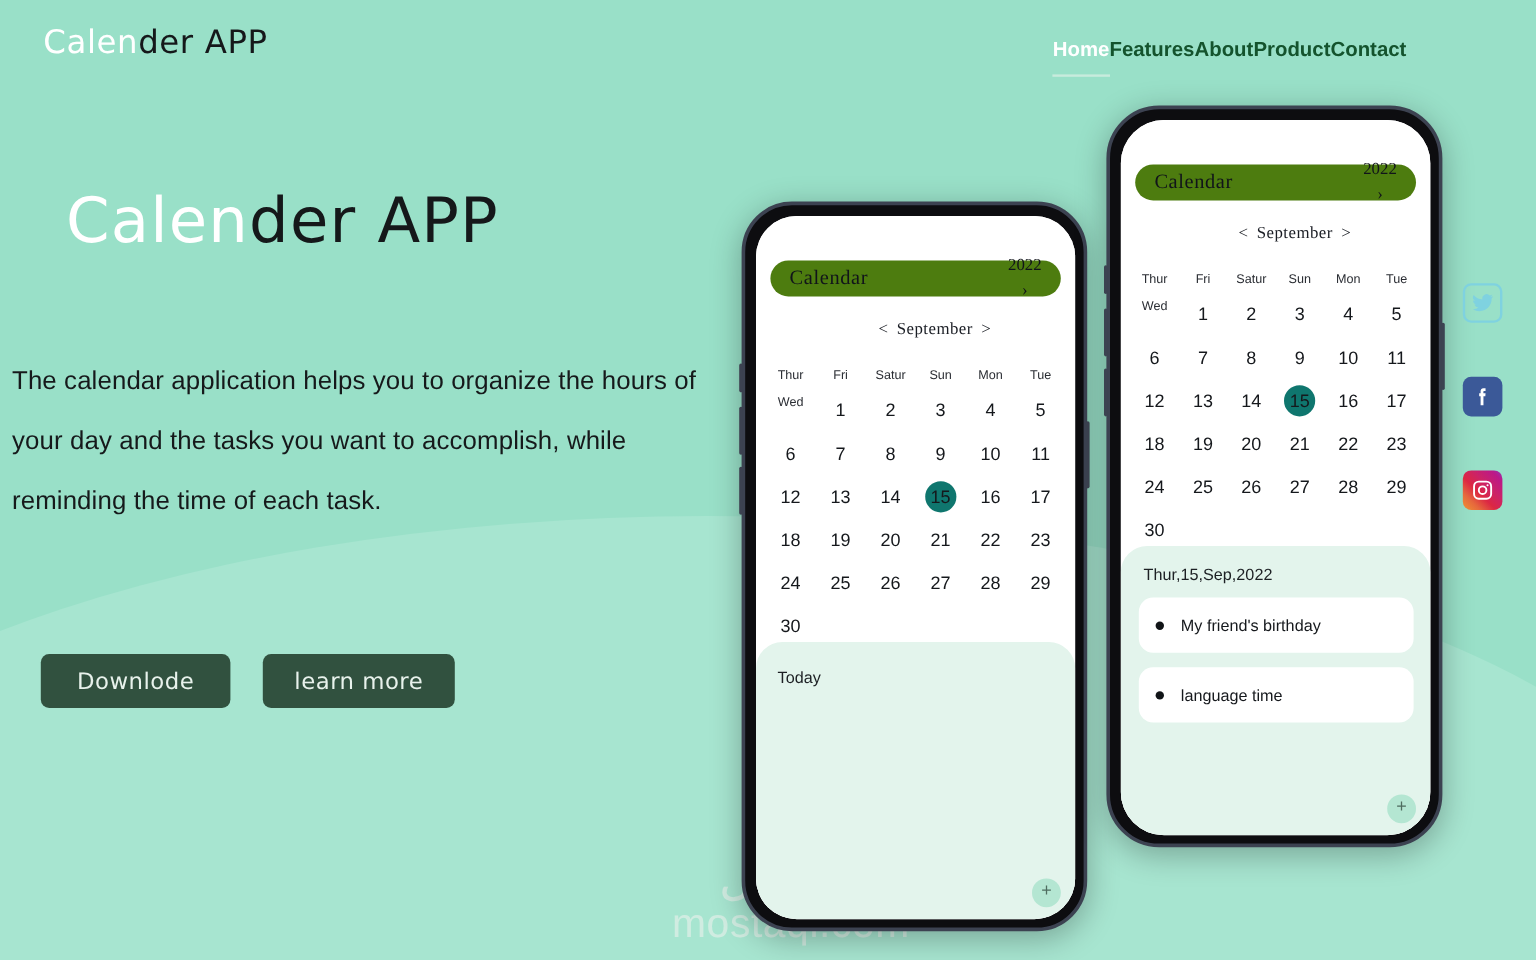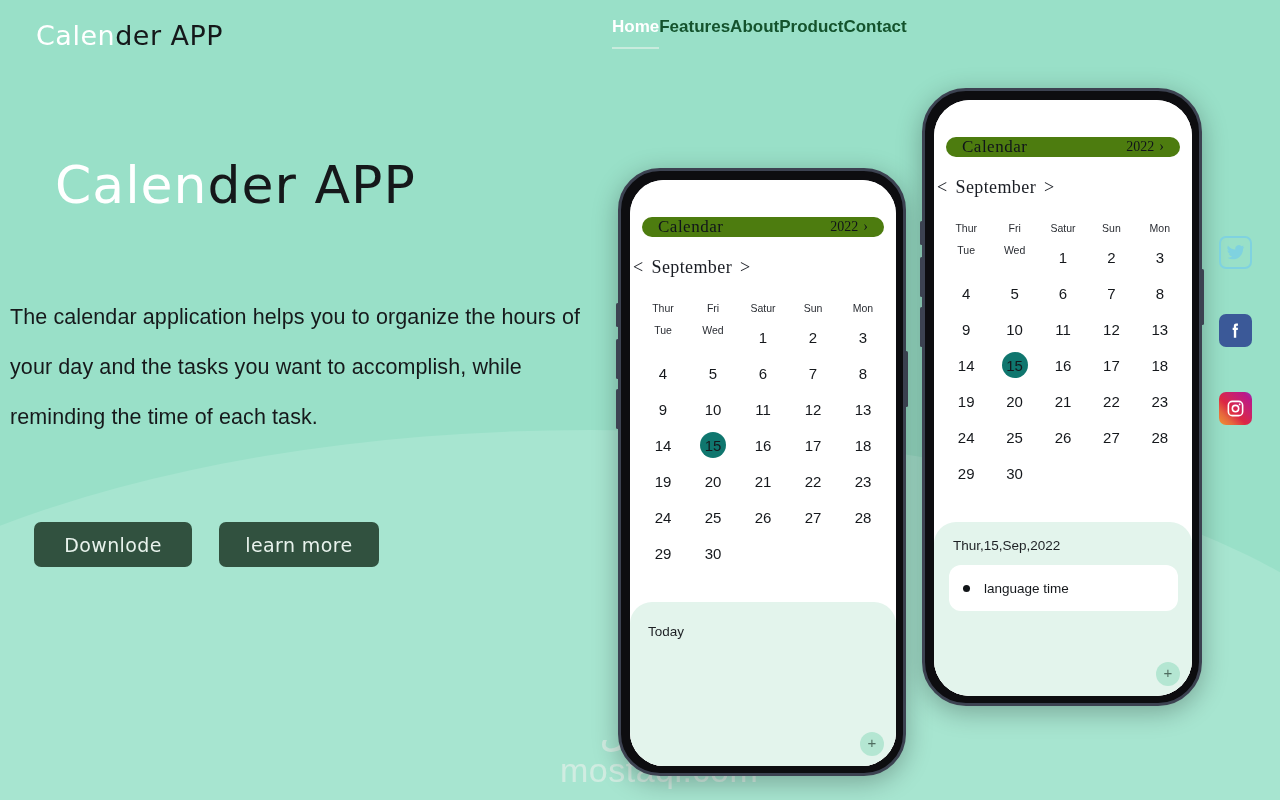--- a/index.html
+++ b/index.html
@@ -71,25 +71,25 @@
     font-weight: 400;
     letter-spacing: .5px;
     white-space: nowrap;
   }
   #brand .b-light { color: #ffffff; }
   #brand .b-dark  { color: #15181a; }
 
   nav#mainnav {
     position: absolute;
     left: 612px;
-    top: 17px;
+    top: 32px;
     width: 560px;
     display: flex;
     align-items: flex-start;
-    justify-content: flex-start;
+    justify-content: flex-end;
   }
   nav#mainnav .nav-item {
     font-size: 17px;
     font-weight: bold;
     color: #14532d;
     cursor: pointer;
     padding-bottom: 10px;
     white-space: nowrap;
   }
   nav#mainnav .nav-item.active {
@@ -125,21 +125,21 @@
     width: 588px;
     font-size: 21.5px;
     line-height: 50px;
     color: #16191b;
     letter-spacing: .1px;
   }
 
   #hero-buttons {
     position: absolute;
     left: 34px;
-    top: 522px;
+    top: 545px;
     display: flex;
     gap: 27px;
   }
   .hero-btn {
     background: #31513f;
     color: #e8f2ec;
     border: none;
     border-radius: 7px;
     height: 45px;
     font-size: 19px;
@@ -251,36 +251,39 @@
     color: #11141a;
     letter-spacing: .5px;
   }
   .app-topbar .app-year {
     font-family: "Liberation Serif", serif;
     font-size: 14px;
     color: #11141a;
     display: flex;
     align-items: center;
     gap: 5px;
+    flex-direction: column;
   }
 
   .month-row {
     margin-top: 20px;
+    text-align: center;
     font-family: "Liberation Serif", serif;
-    font-size: 18px;
+    font-size: 14px;
     color: #1a1d24;
     letter-spacing: .4px;
+    padding-left: 32px;
   }
   .month-row .mnav { color: #1a1d24; padding: 0 3px; cursor: pointer; }
 
   .cal-grid {
     margin-top: 24px;
     padding: 0 8px;
     display: grid;
-    grid-template-columns: repeat(5, 1fr);
+    grid-template-columns: repeat(6, 1fr);
     row-gap: 10px;
     justify-items: center;
   }
   .cal-grid .dow {
     font-size: 10.5px;
     color: #2a2d33;
     margin-bottom: 0px;
   }
   .cal-grid .day {
     font-size: 15px;
@@ -489,20 +492,24 @@
         <div class="dow">Tue</div>
         <div class="dow">Wed</div>
         <div class="days-host" style="display:contents"><div class="day">1</div><div class="day">2</div><div class="day">3</div><div class="day">4</div><div class="day">5</div><div class="day">6</div><div class="day">7</div><div class="day">8</div><div class="day">9</div><div class="day">10</div><div class="day">11</div><div class="day">12</div><div class="day">13</div><div class="day">14</div><div class="day sel">15</div><div class="day">16</div><div class="day">17</div><div class="day">18</div><div class="day">19</div><div class="day">20</div><div class="day">21</div><div class="day">22</div><div class="day">23</div><div class="day">24</div><div class="day">25</div><div class="day">26</div><div class="day">27</div><div class="day">28</div><div class="day">29</div><div class="day">30</div><div class="day empty">.</div><div class="day empty">.</div><div class="day empty">.</div><div class="day empty">.</div><div class="day empty">.</div></div>
       </div>
 
       <div class="event-panel">
         <div class="panel-date">Thur,15,Sep,2022</div>
         <div class="event-list">
             <div class="event-card">
               <span class="bullet"></span>
+              <span class="ev-text">My friend's birthday</span>
+            </div>
+            <div class="event-card">
+              <span class="bullet"></span>
               <span class="ev-text">language time</span>
             </div>
           </div>
         <div class="fab">+</div>
       </div>
 
     </div>
   </div>
 </div>
 

